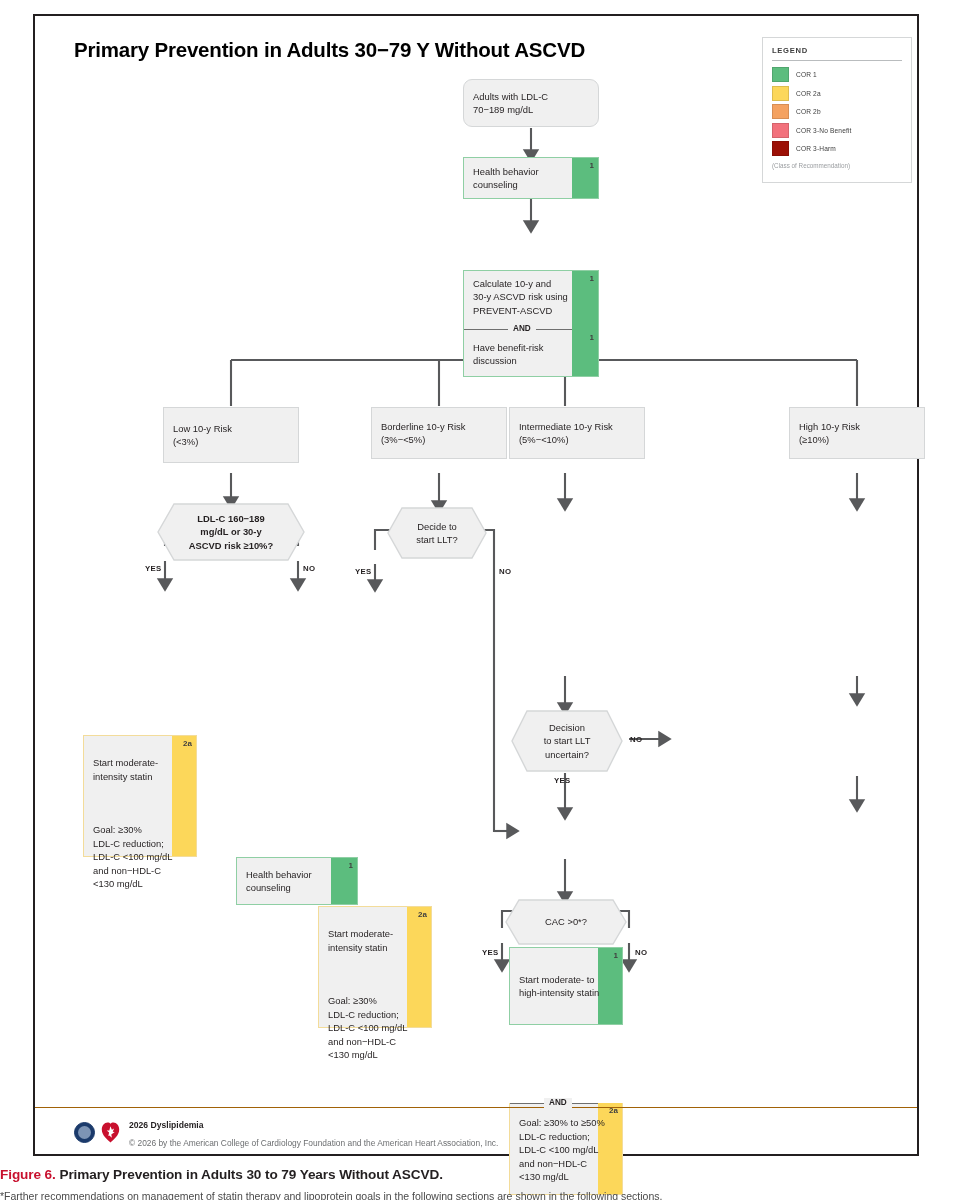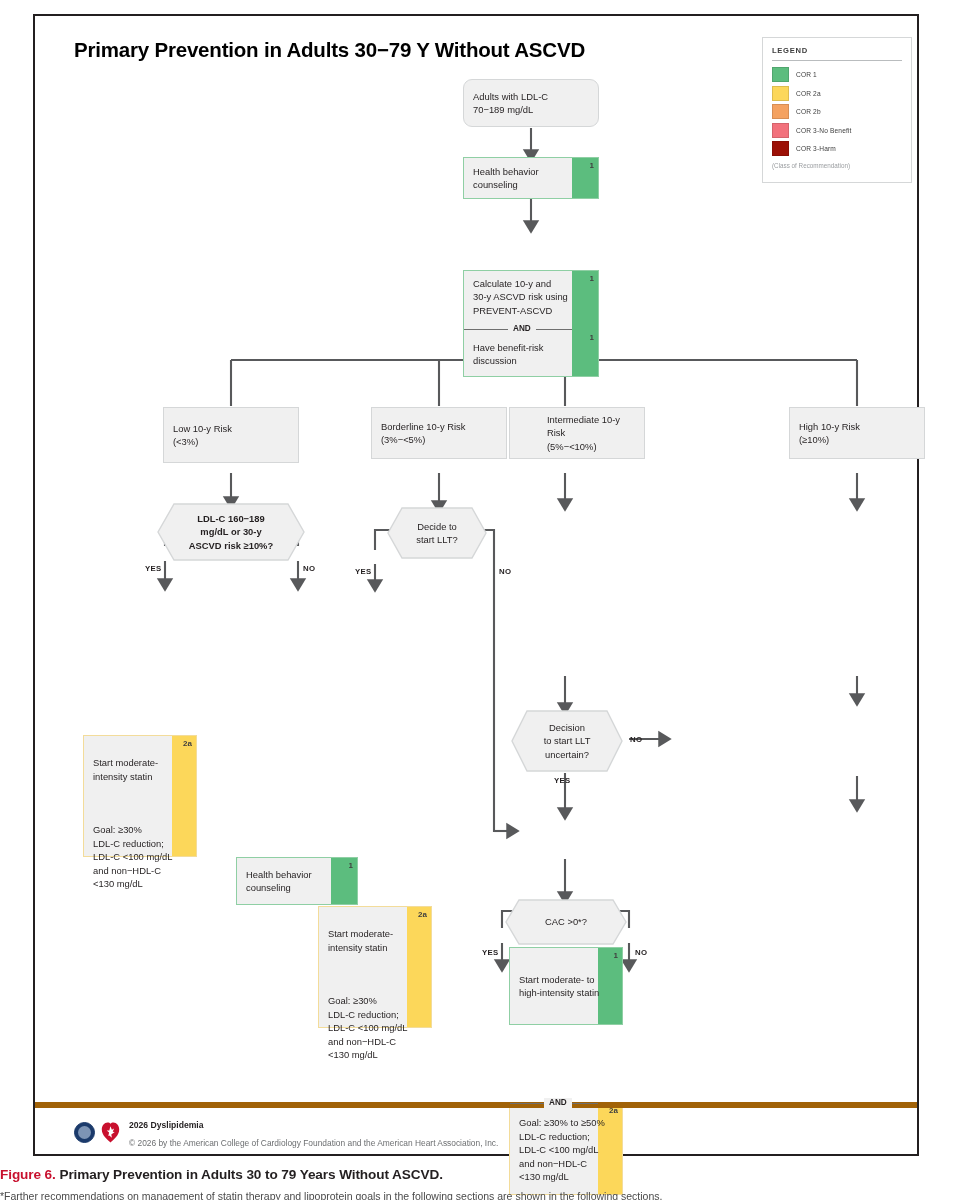--- a/index.html
+++ b/index.html
@@ -55,21 +55,21 @@
 
   
   .hex{position:absolute;}
   .hex .hx-txt{position:absolute;left:0;top:0;width:100%;height:100%;
       display:flex;align-items:center;justify-content:center;text-align:center;
       font-size:9.4px;line-height:13.2px;color:#231f20;z-index:2;}
 
   .yn{position:absolute;font-size:7.8px;font-weight:bold;color:#231f20;letter-spacing:.3px;}
 
   
-  .foot{position:absolute;left:0;right:0;bottom:0;height:46px;border-top:6px solid #a16207;}
+  .foot{position:absolute;left:0;right:0;bottom:0;height:46px;border-top:1px solid #a16207;}
   .foot-in{position:absolute;left:39px;top:6px;display:flex;align-items:center;}
   .acc-logo{width:21px;height:21px;border-radius:50%;background:#1b3a6b;
       border:1.6px solid #1b3a6b;box-sizing:border-box;position:relative;margin-right:6px;}
   .acc-logo::after{content:"";position:absolute;left:3px;top:3px;right:3px;bottom:3px;
       border-radius:50%;background:#7d94b5;}
   .aha-logo{width:19px;height:22px;margin-right:9px;}
   .foot-l1{font-size:8.6px;font-weight:bold;color:#231f20;line-height:12px;}
   .foot-l2{font-size:8.4px;color:#6d6f71;line-height:12px;}
 
   
@@ -227,21 +227,21 @@
           </div>
     </div>
     <div class="node risk-box" style="left:336px;top:391px;width:136px;height:52px;">
       <div class="nbody">
             <div class="ntext" style="white-space:pre-line;">Borderline 10-y Risk
 (3%−&lt;5%)</div>
           </div>
     </div>
     <div class="node risk-box" style="left:474px;top:391px;width:136px;height:52px;">
       <div class="nbody">
-            <div class="ntext" style="white-space:pre-line;margin-left:28px;">Intermediate 10-y Risk
+            <div class="ntext" style="white-space:pre-line;">Intermediate 10-y Risk
 (5%−&lt;10%)</div>
           </div>
     </div>
     <div class="node risk-box" style="left:754px;top:391px;width:136px;height:52px;">
       <div class="nbody">
             <div class="ntext" style="white-space:pre-line;">High 10-y Risk
 (≥10%)</div>
           </div>
     </div>
 

